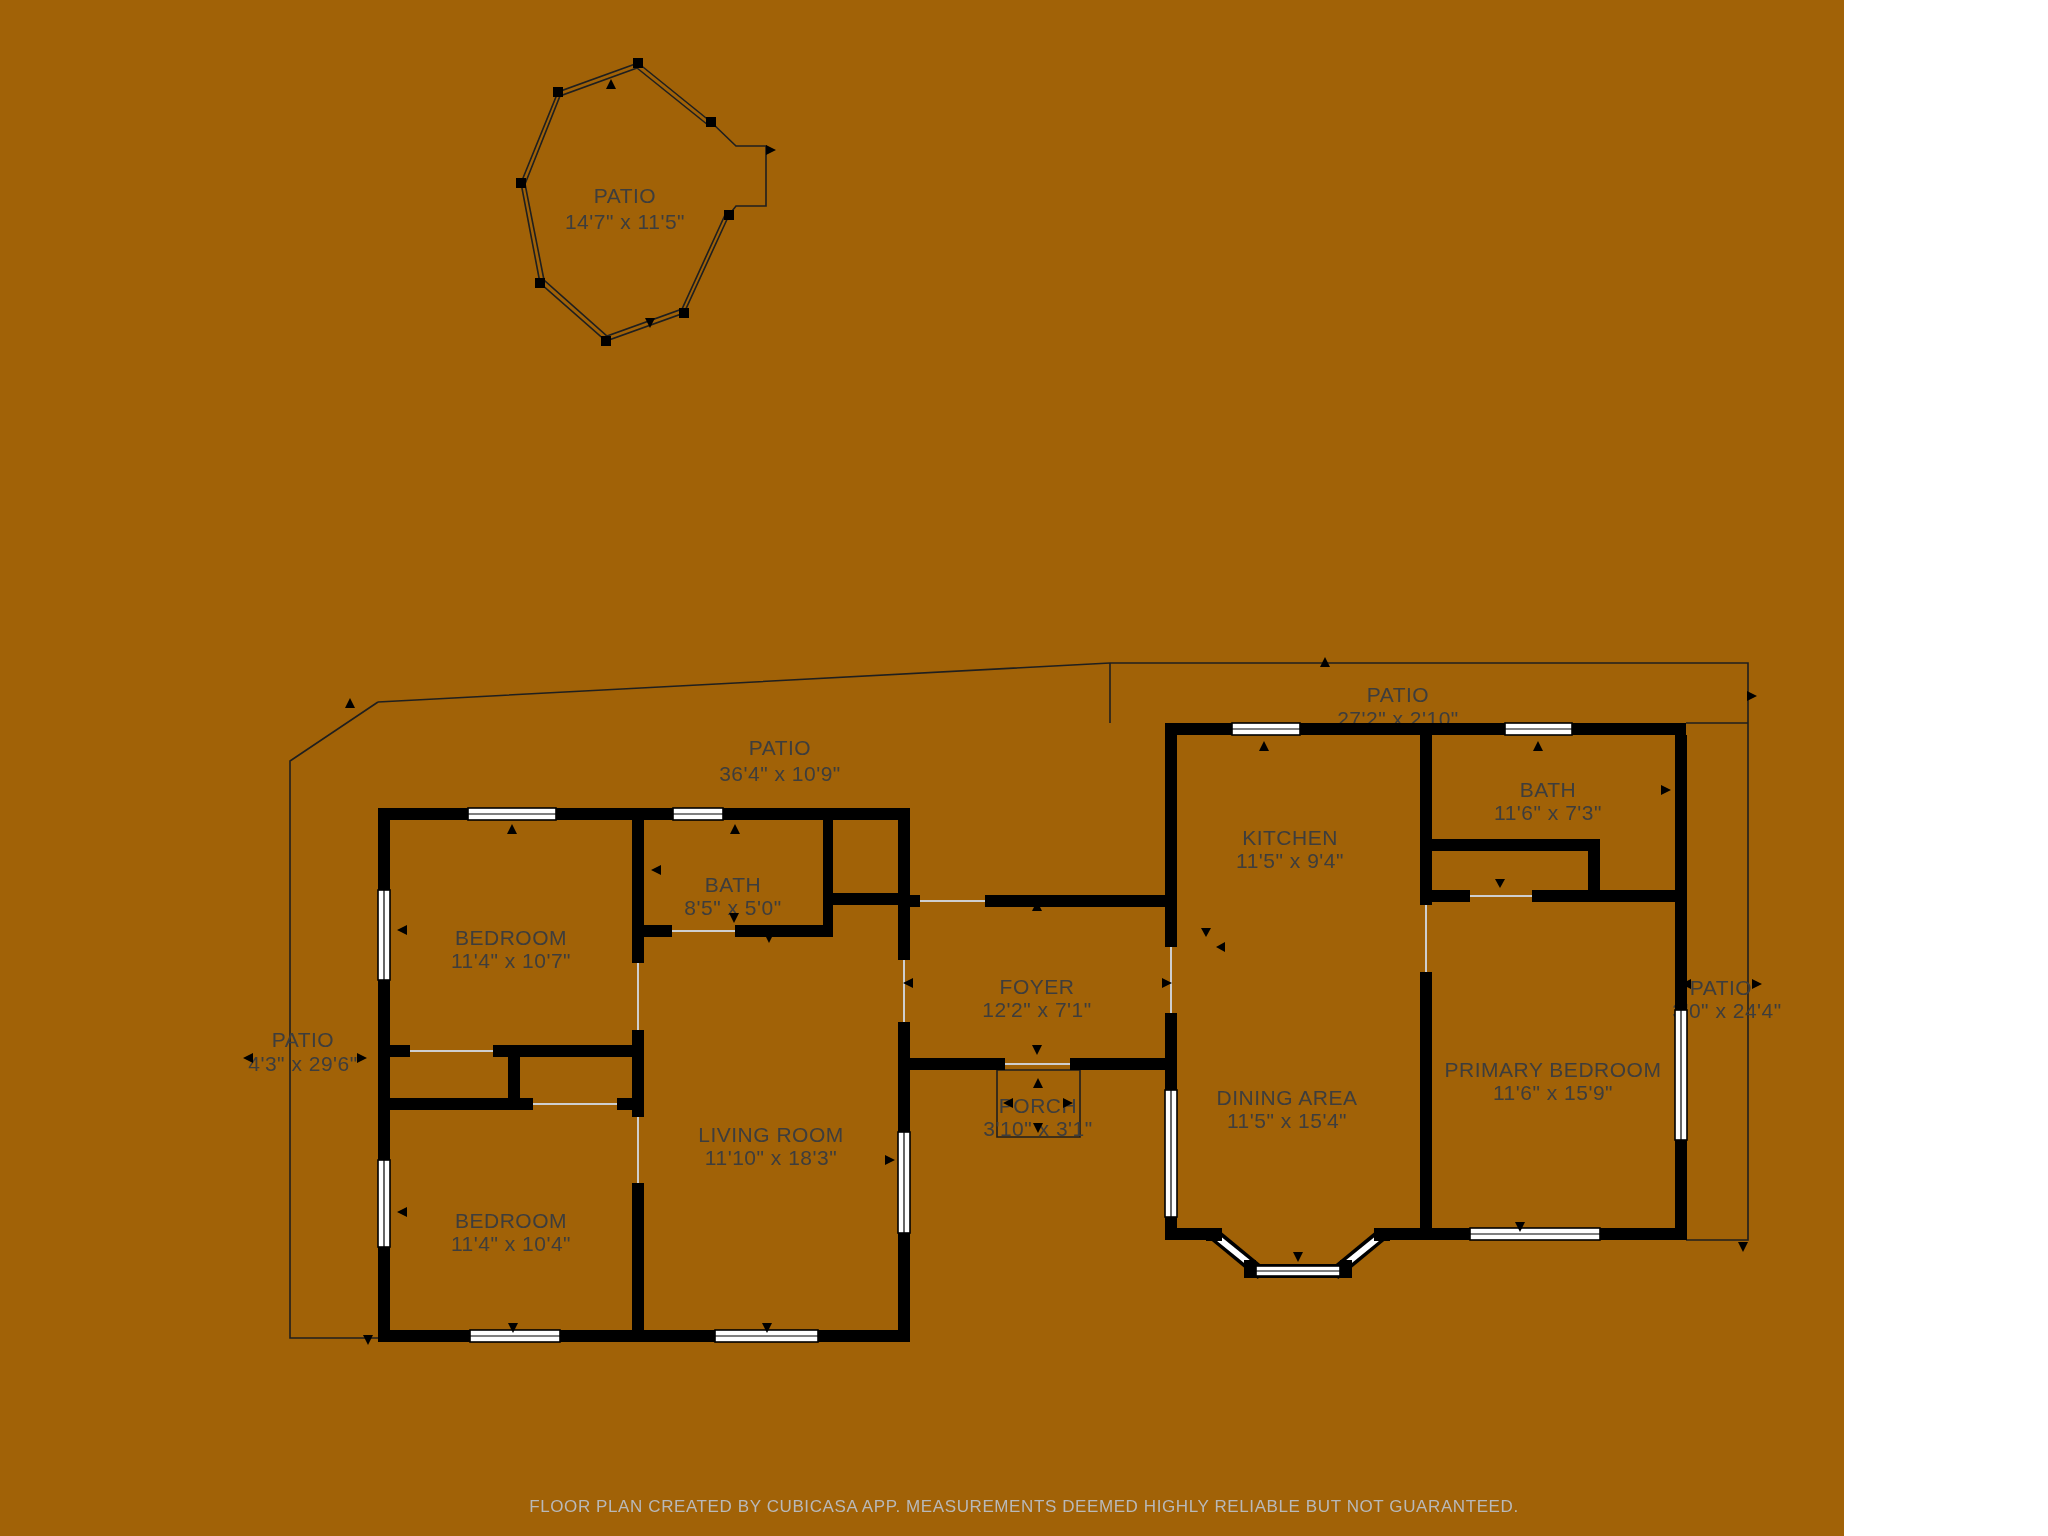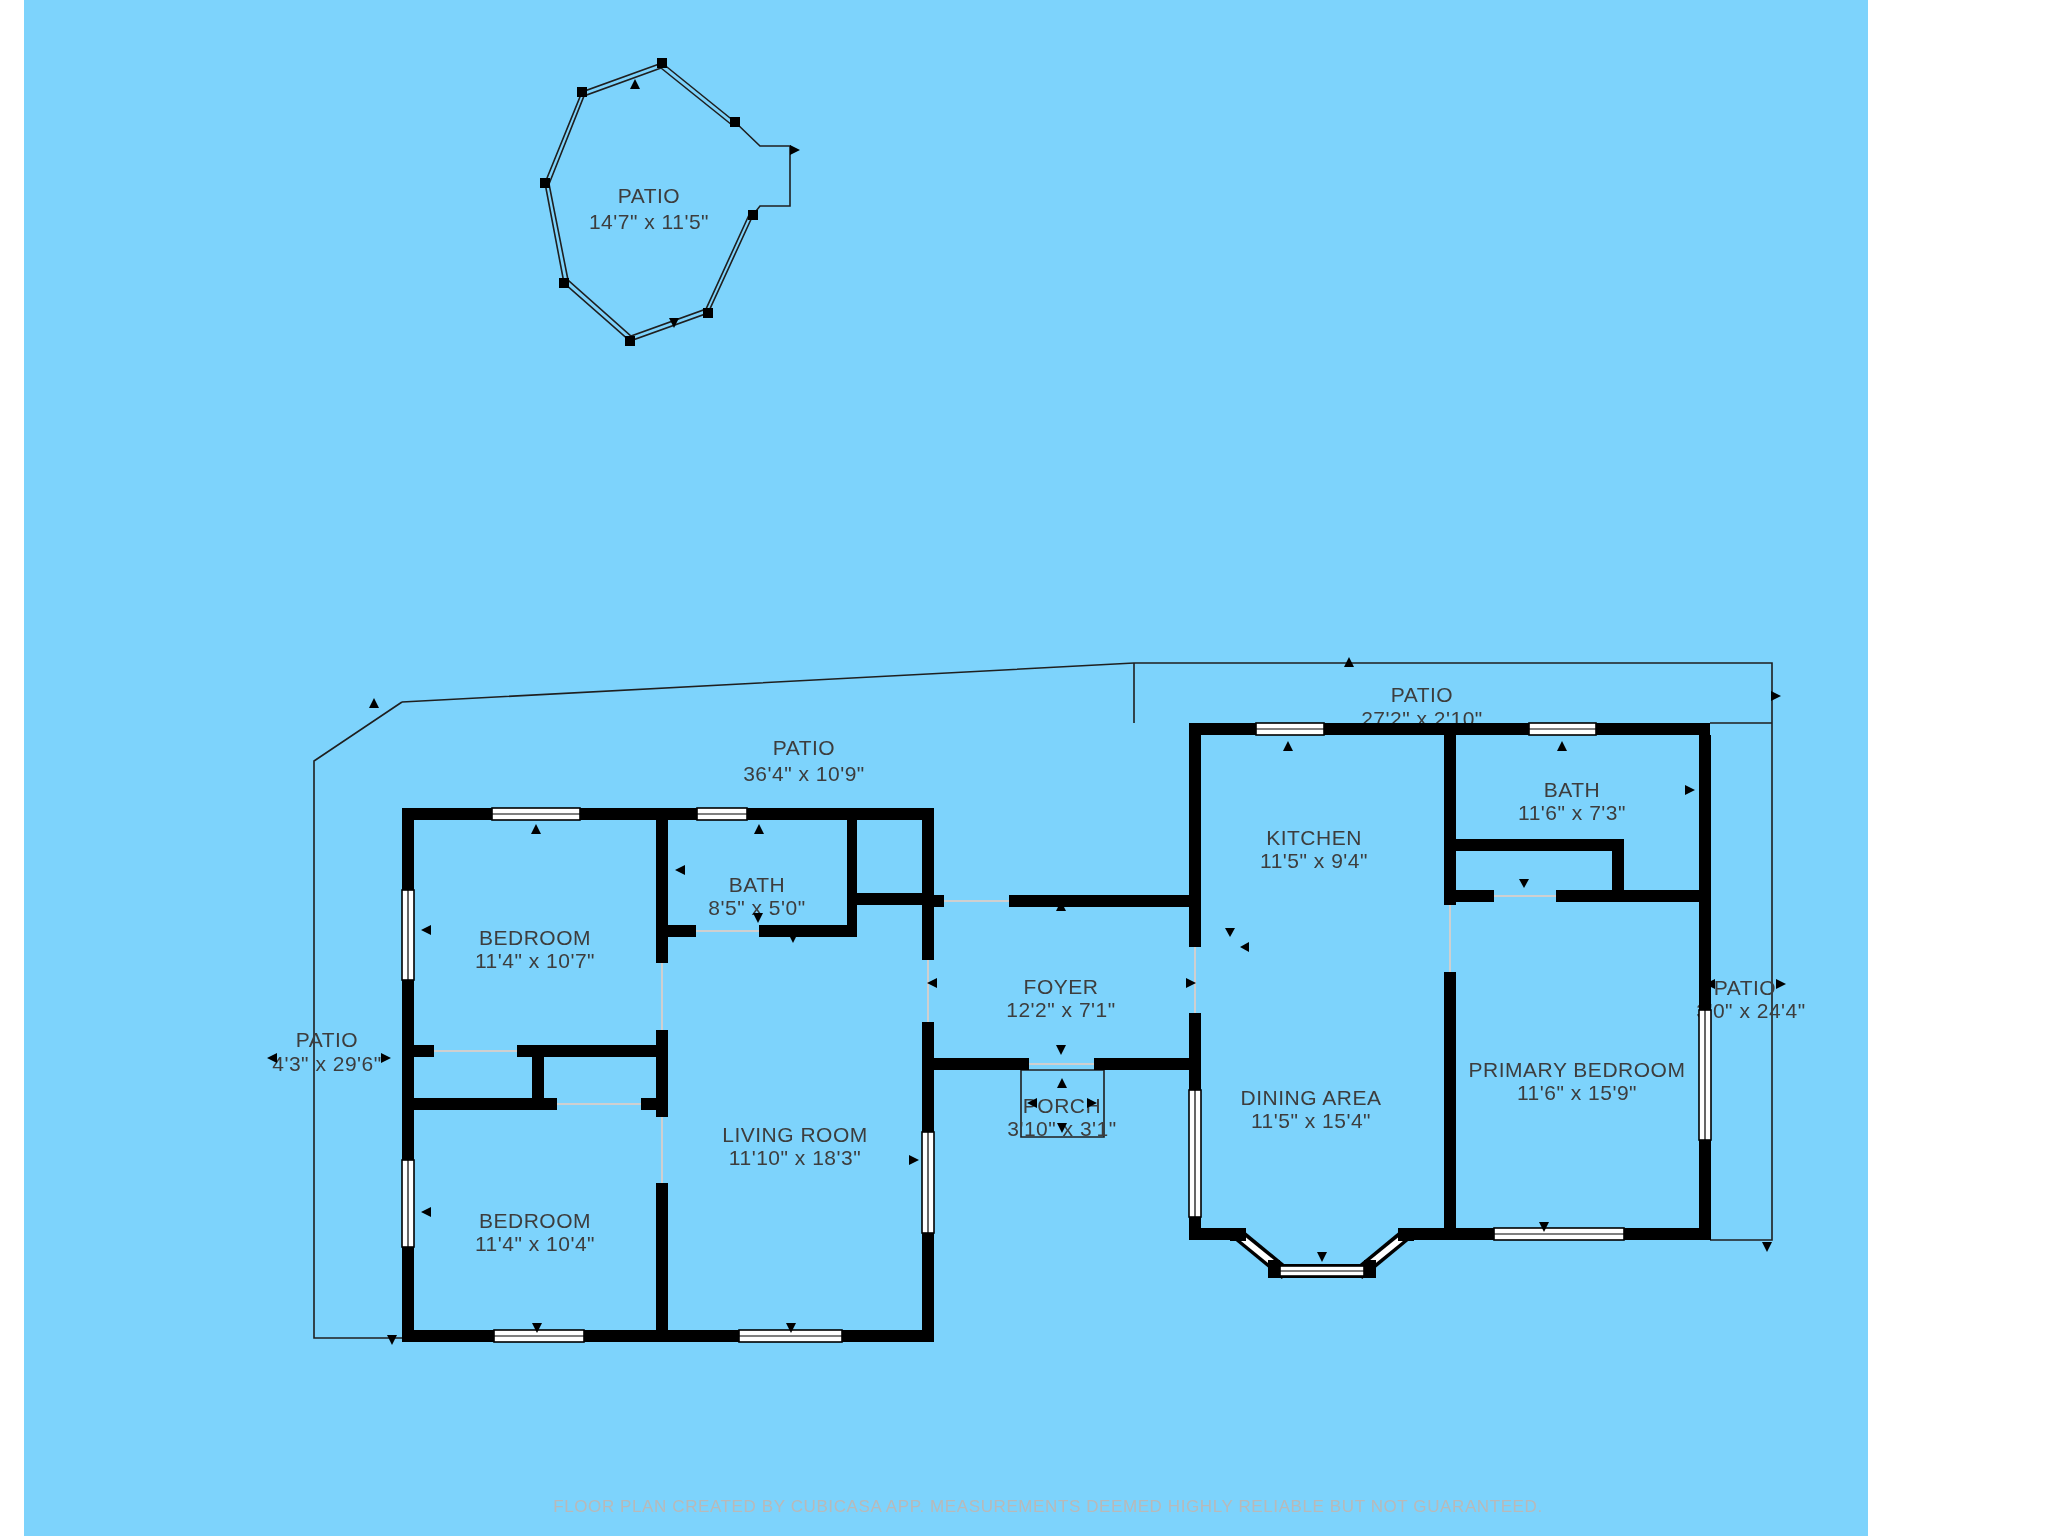--- a/index.html
+++ b/index.html
@@ -1,17 +1,17 @@
 <!DOCTYPE html>
 <html><head>
 <meta charset="utf-8">
 <style>
   html,body{margin:0;padding:0;background:#ffffff;}
-  .stage{position:relative;width:1844px;height:1536px;background:#7dd3fc;overflow:hidden;
-         font-family:"Liberation Sans", sans-serif;margin-left:24px;}
+  .stage{position:relative;width:1844px;height:1536px;background:#a16207;overflow:hidden;
+         font-family:"Liberation Sans", sans-serif;}
   svg{position:absolute;left:0;top:0;}
   .room-name, .room-dims{
     font-family:"Liberation Sans", sans-serif;
     font-size:21px; fill:#3d3d3d; letter-spacing:0.5px;
     text-anchor:middle;
   }
   .footer-text{
     font-family:"Liberation Sans", sans-serif;
     font-size:17px; fill:#b9b9b9; letter-spacing:0.6px;
     text-anchor:middle;

